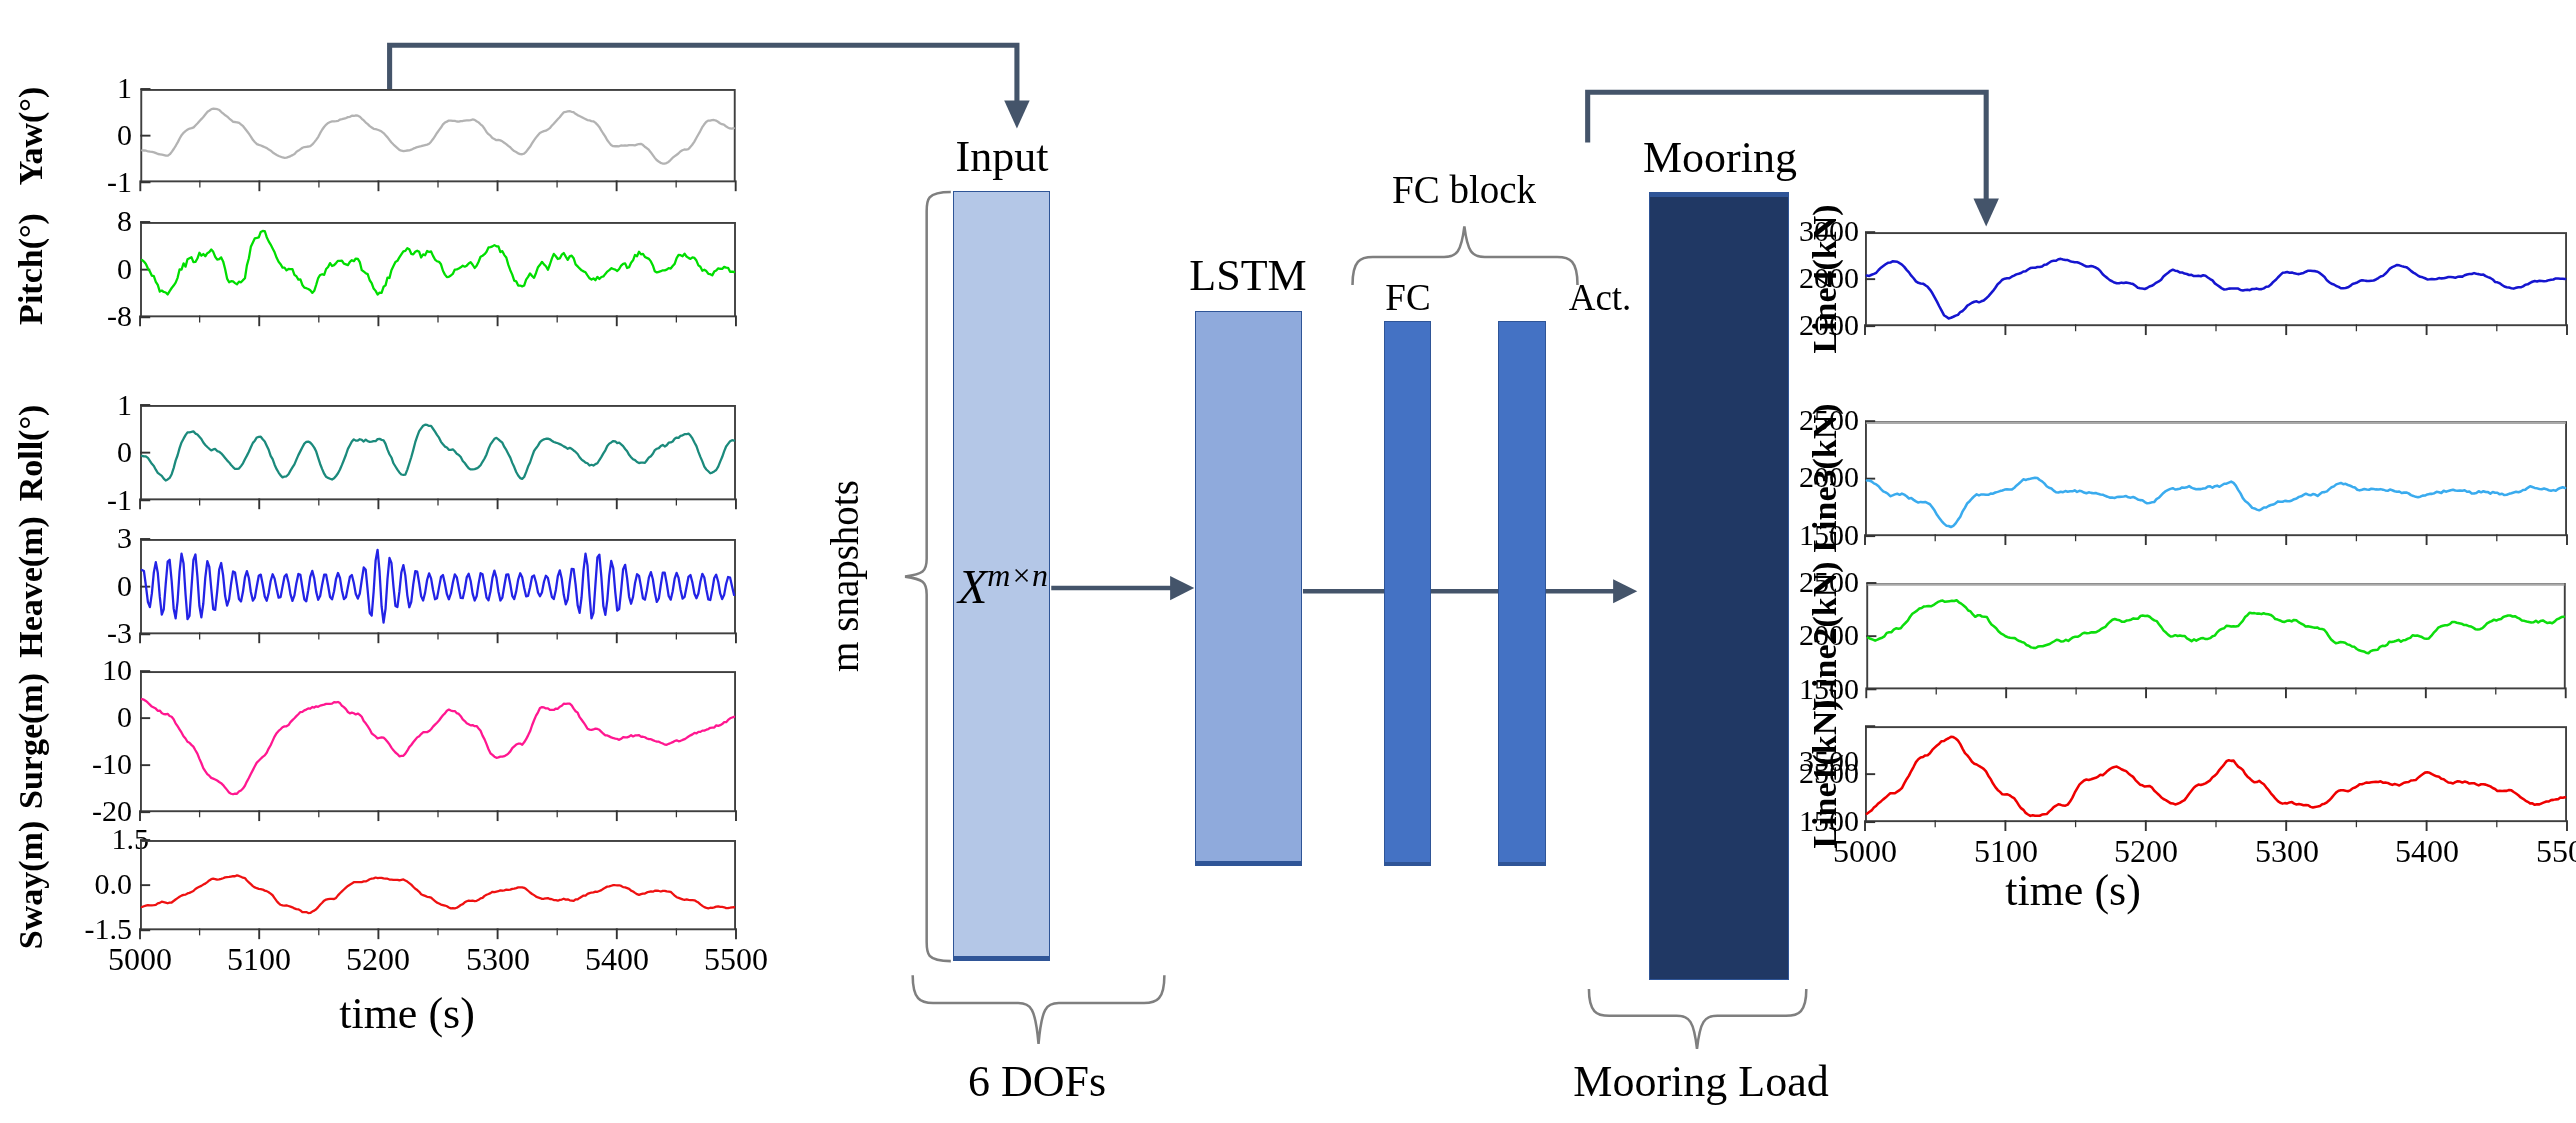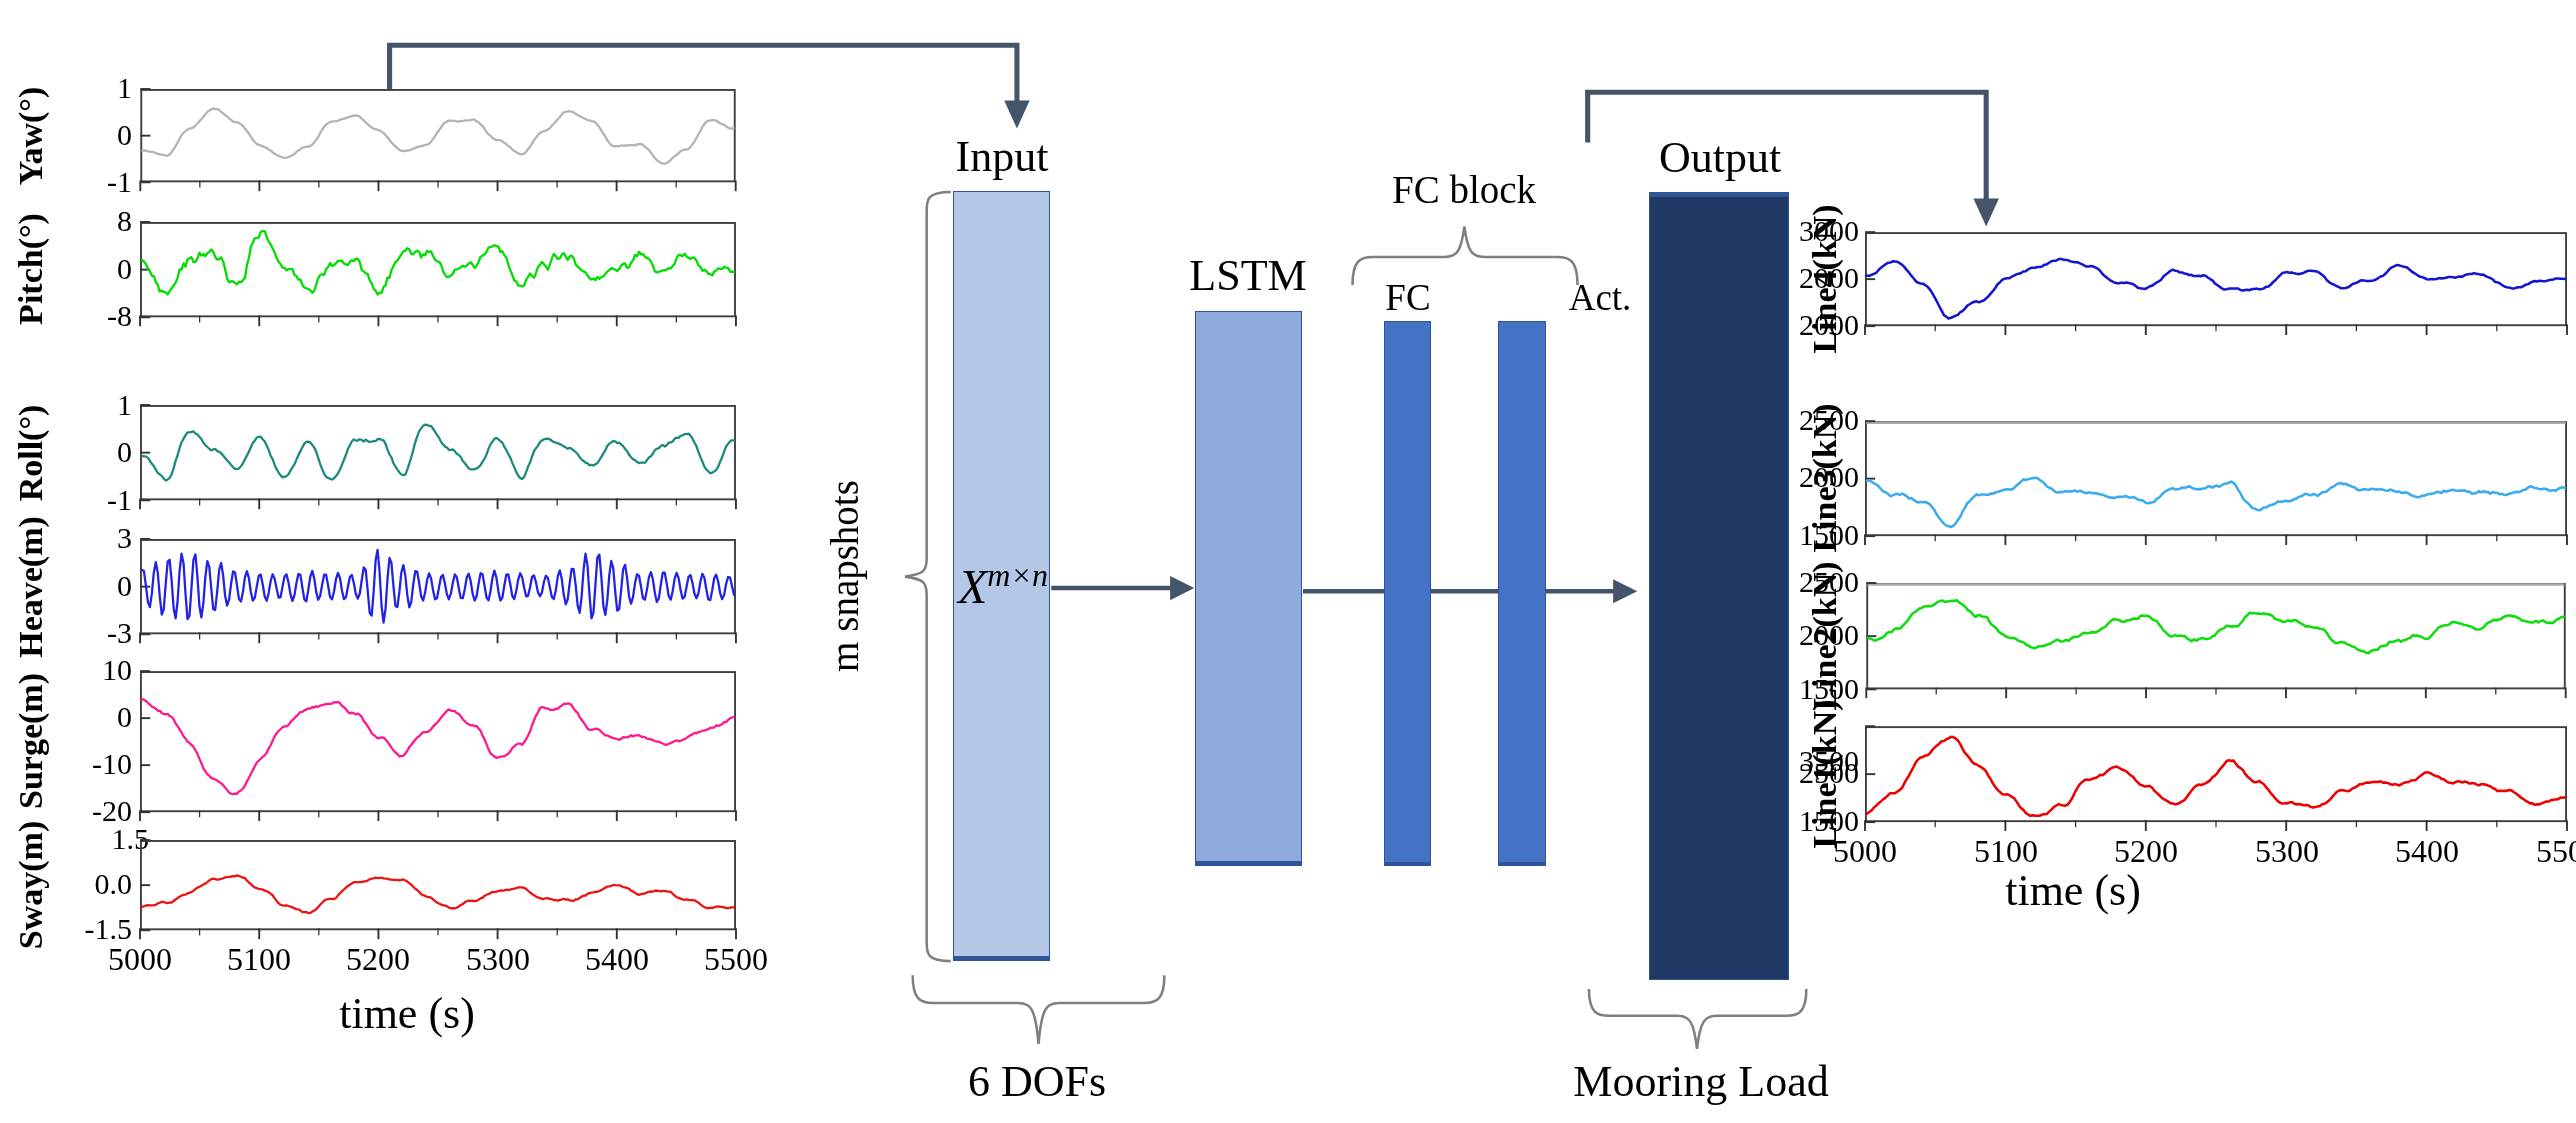--- a/index.html
+++ b/index.html
@@ -70,21 +70,21 @@
   <div class="block" style="left:1498px; top:321px; width:48px; height:545px; background:#4472c4;
               border:1.3px solid #2f5597; border-bottom:4.4px solid #2f5597;"></div>
   <div class="block" style="left:1649px; top:192px; width:140px; height:788px; background:#203864;
               border:1.9px solid #2f5597; border-top:5.7px solid #2f5597;"></div>
 
   <div class="dlabel big-lab" style="left:1002px; top:157px;">Input</div>
   <div class="dlabel big-lab" style="left:1248px; top:276px;">LSTM</div>
   <div class="dlabel" style="left:1464px; top:189px;">FC block</div>
   <div class="dlabel small-lab" style="left:1408px; top:297px;">FC</div>
   <div class="dlabel small-lab" style="left:1600px; top:297px;">Act.</div>
-  <div class="dlabel big-lab" style="left:1720px; top:158px;">Output</div>
+  <div class="dlabel big-lab" style="left:1720px; top:158px;">Mooring</div>
   <div class="xmat" style="left:1003px; top:561px;margin-top:24px;">
     <span>X</span><sup>m×n</sup>
   </div>
   <div class="rot" style="left:844px; top:576px;">m snapshots</div>
   <div class="dlabel big-lab" style="left:1037px; top:1082px;">6 DOFs</div>
   <div class="dlabel big-lab" style="left:1701px; top:1082px;text-align:center;">Mooring Load</div>
   <div class="dlabel big-lab" style="left:407px;  top:1014px;">time (s)</div>
   <div class="dlabel big-lab" style="left:2073px; top:891px;">time (s)</div>
 
   <div id="left-plots">

